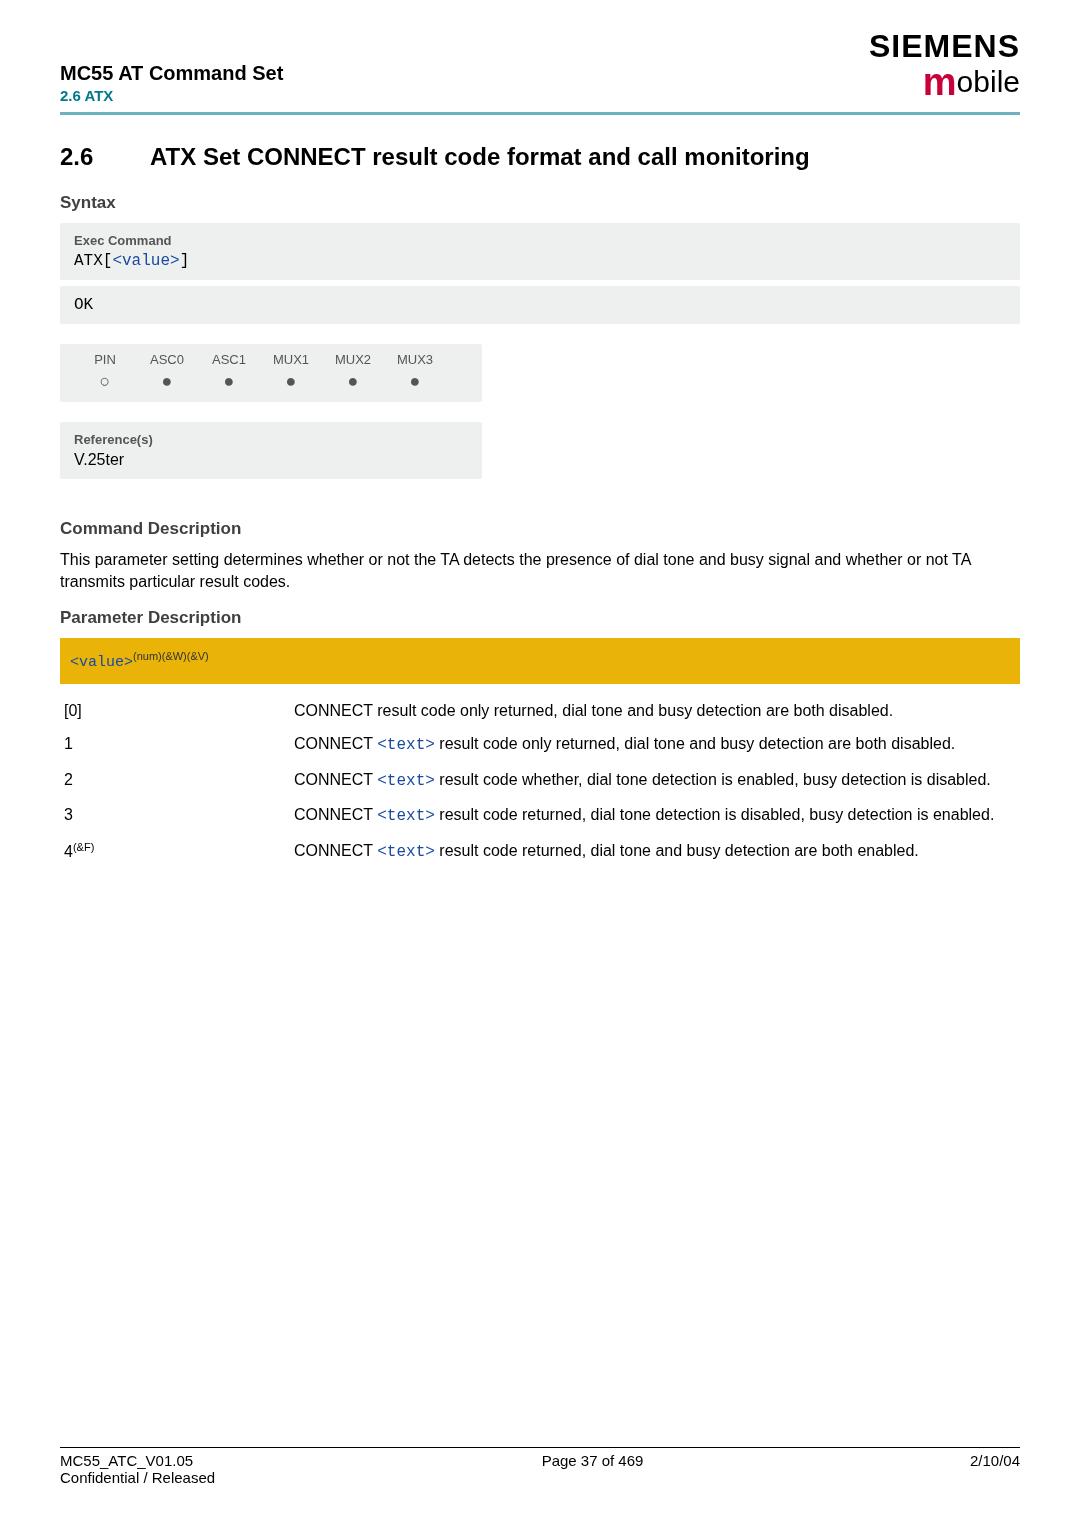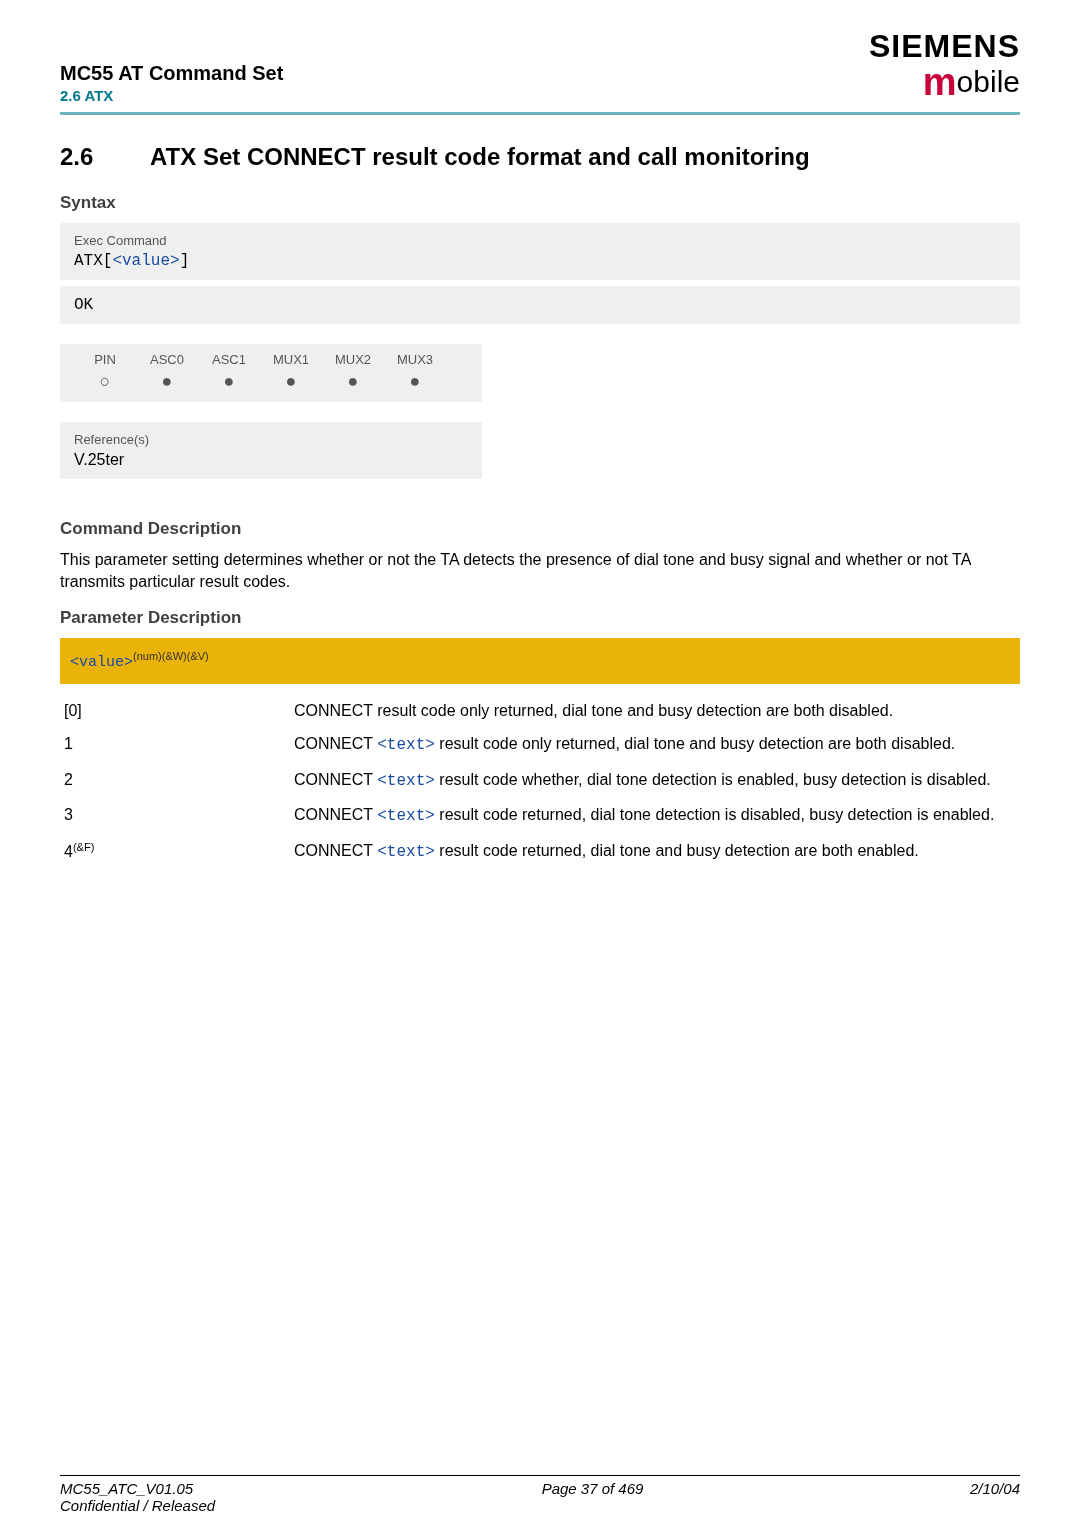--- a/index.html
+++ b/index.html
@@ -15,21 +15,21 @@
   hr.top-rule { border: none; border-top: 3px solid #6eb3bb; margin: 8px 0 28px 0; }
 
   h2.section { font-size: 24px; font-weight: bold; margin-bottom: 22px; }
   h2.section .num { display: inline-block; width: 90px; }
 
   .sub-h { font-size: 17px; font-weight: bold; color: #404040; margin: 14px 0 10px 0; }
 
   .box { background: #eef0f0; border-radius: 2px; padding: 10px 14px; margin-bottom: 6px; }
   .box-wide { width: 100%; }
   .box-narrow { width: 422px; }
-  .box .label { font-size: 13px; color: #555; margin-bottom: 4px; }
+  .box .label { font-size: 13px; color: #555; margin-bottom: 4px; font-weight: bold; }
   .mono { font-family: "Courier New", monospace; font-size: 16px; }
   .blue { color: #1a4aa3; }
 
   .pin-row { display: flex; gap: 0; padding: 8px 14px 4px 14px; }
   .pin-row span { width: 62px; text-align: center; font-size: 13px; color: #555; }
   .dot-row { display: flex; padding: 0 14px 10px 14px; }
   .dot-row span { width: 62px; text-align: center; font-size: 18px; color: #555; }
 
   .ref-box .val { font-size: 16px; margin-top: 2px; }
 
@@ -37,21 +37,21 @@
 
   .param-header { background: #eab308; padding: 12px 10px; margin-bottom: 10px; }
   .param-header .code { font-family: "Courier New", monospace; font-size: 15px; color: #1a4aa3; }
   .param-header sup { font-size: 11px; color: #333; }
 
   table.params { width: 100%; border-collapse: collapse; }
   table.params td { vertical-align: top; padding: 6px 4px; font-size: 16px; line-height: 1.35; }
   table.params td.k { width: 230px; }
   table.params sup { font-size: 11px; }
 
-  .footer { position: absolute; left: 60px; right: 60px; bottom: 14px; font-style: italic; }
+  .footer { position: absolute; left: 60px; right: 60px; bottom: 42px; }
   .footer hr { border: none; border-top: 1px solid #000; margin-bottom: 4px; }
   .footer-row { display: flex; justify-content: space-between; font-size: 15px; }
 </style>
 </head>
 <body>
 
 <div class="page">
 
   <div class="header">
     <div class="header-left">

